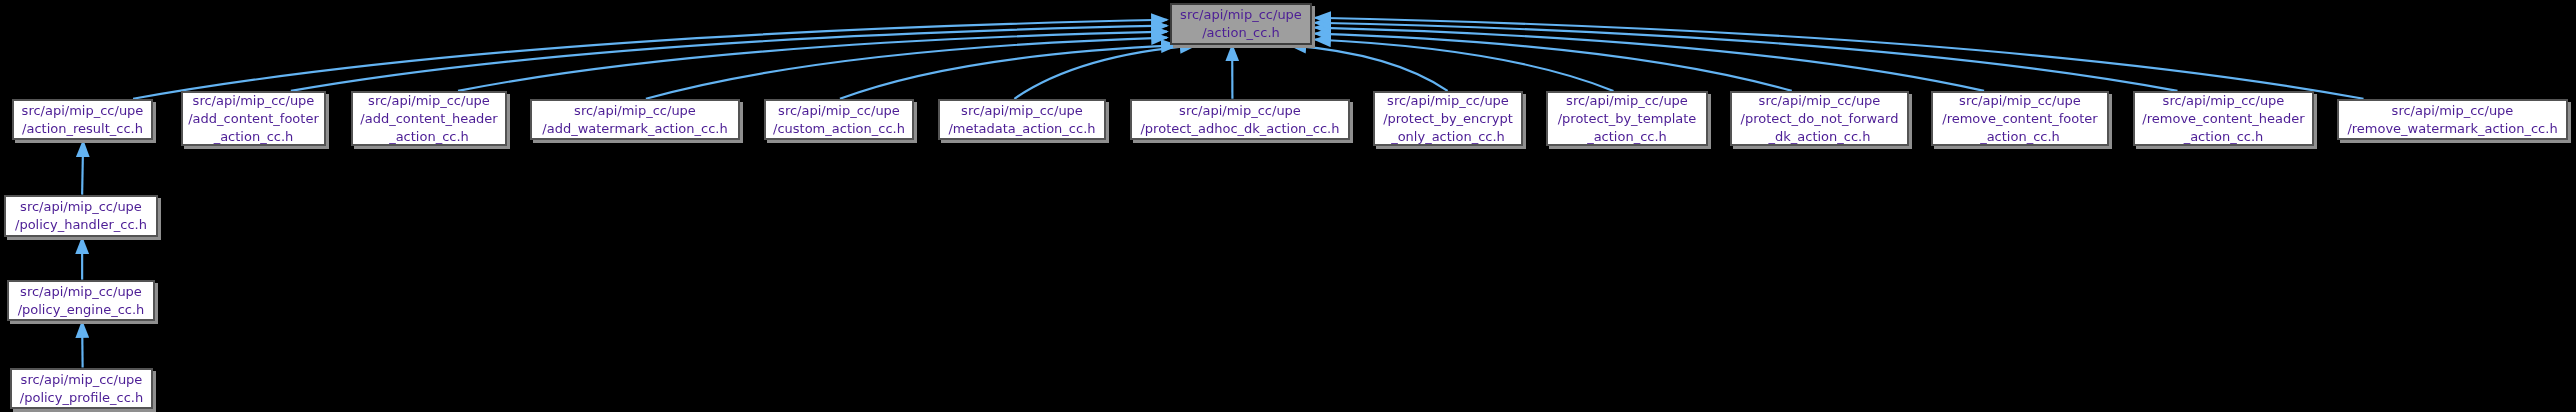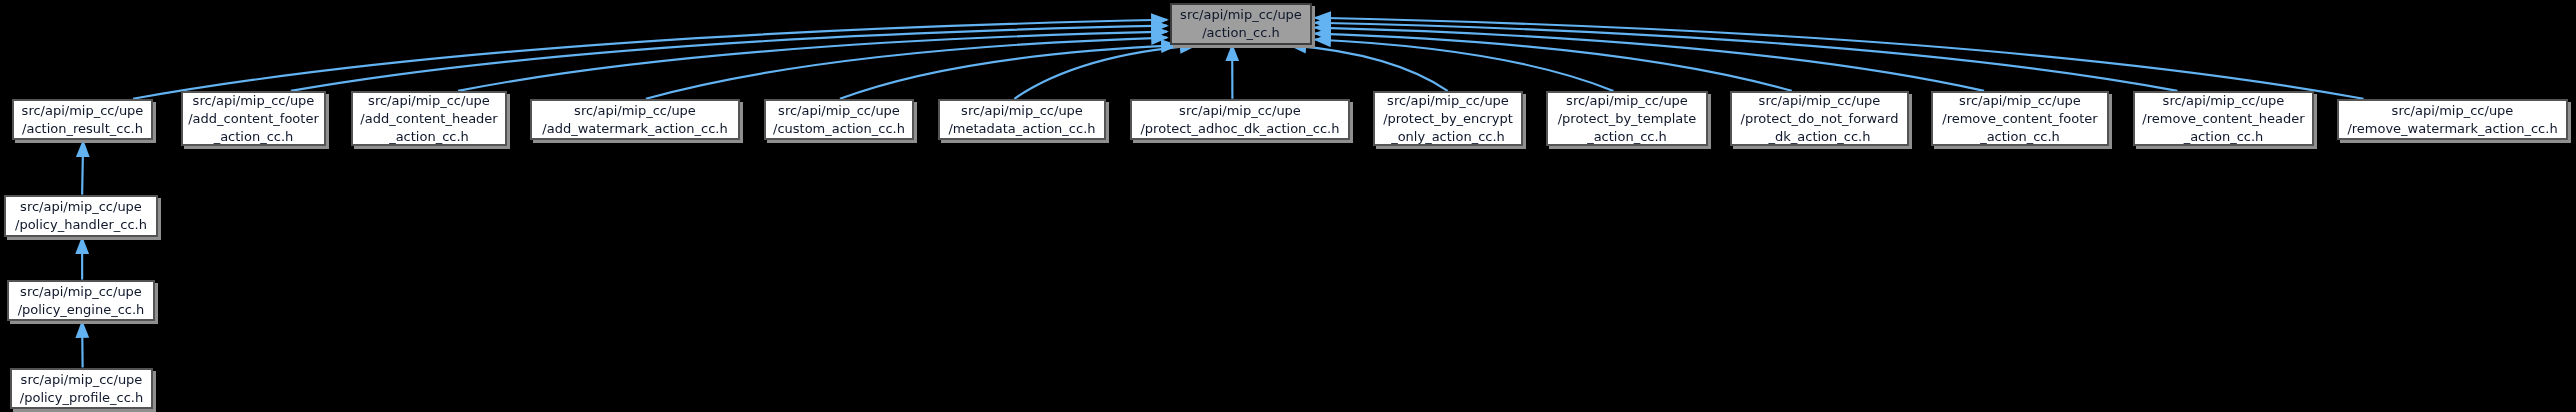--- a/index.html
+++ b/index.html
@@ -17,21 +17,21 @@
   #edge-layer {
     position:absolute; left:0; top:0;
     width:2576px; height:412px;
   }
   .node {
     position:absolute;
     box-sizing:border-box;
     background:#ffffff;
     border:2px solid #545454;
     box-shadow:3px 3px 0 #8f8f8f;
-    color:#0f172a;
+    color:#4c1d95;
     font-size:13px;
     line-height:18px;
     text-align:center;
     display:flex;
     flex-direction:column;
     justify-content:center;
     padding:0 3px;
     white-space:nowrap;
     cursor:pointer;
   }

